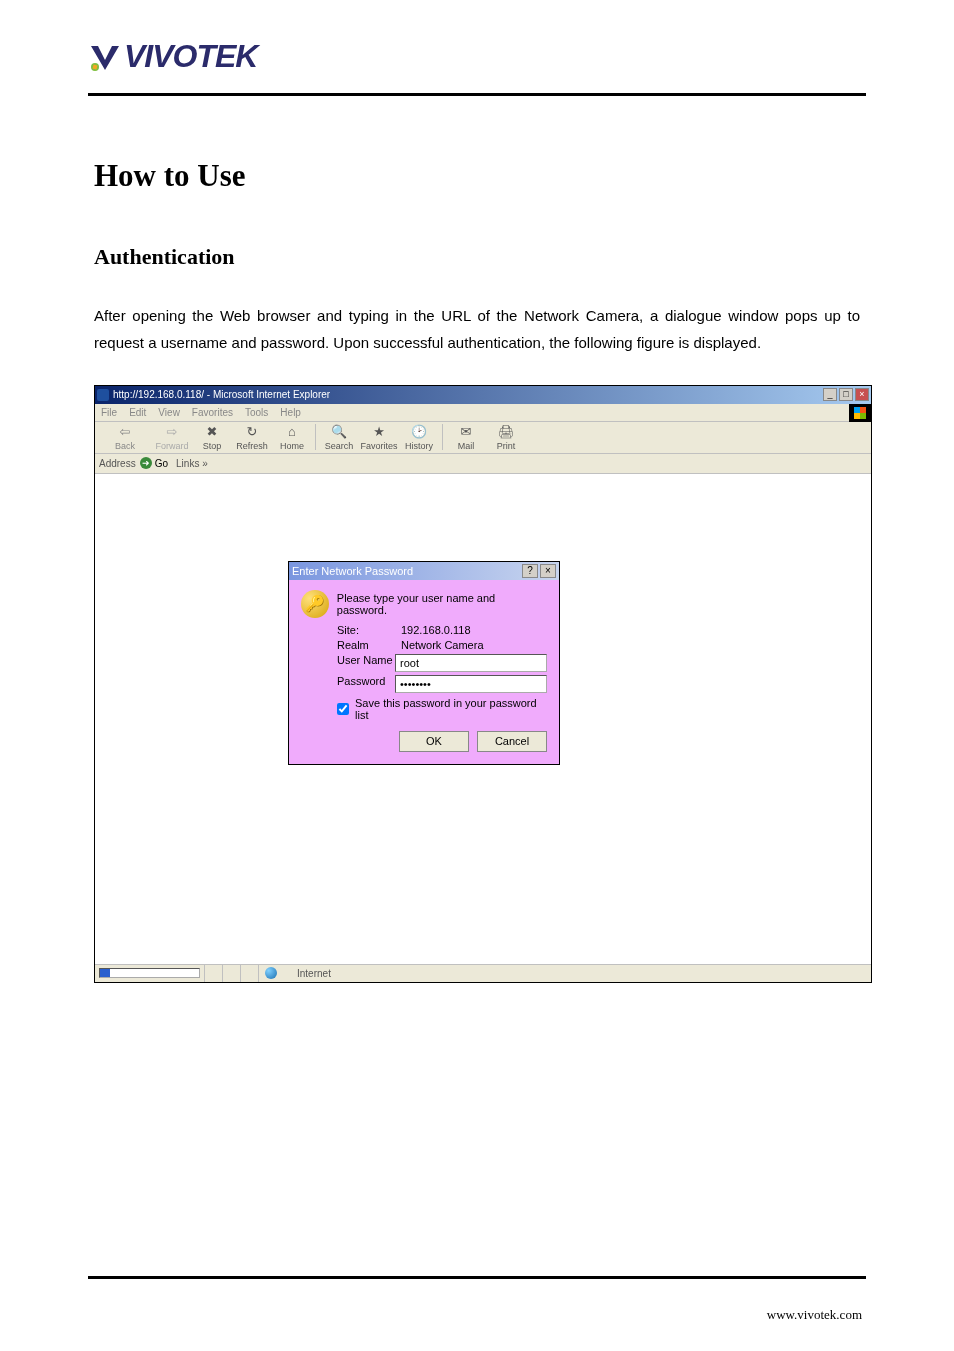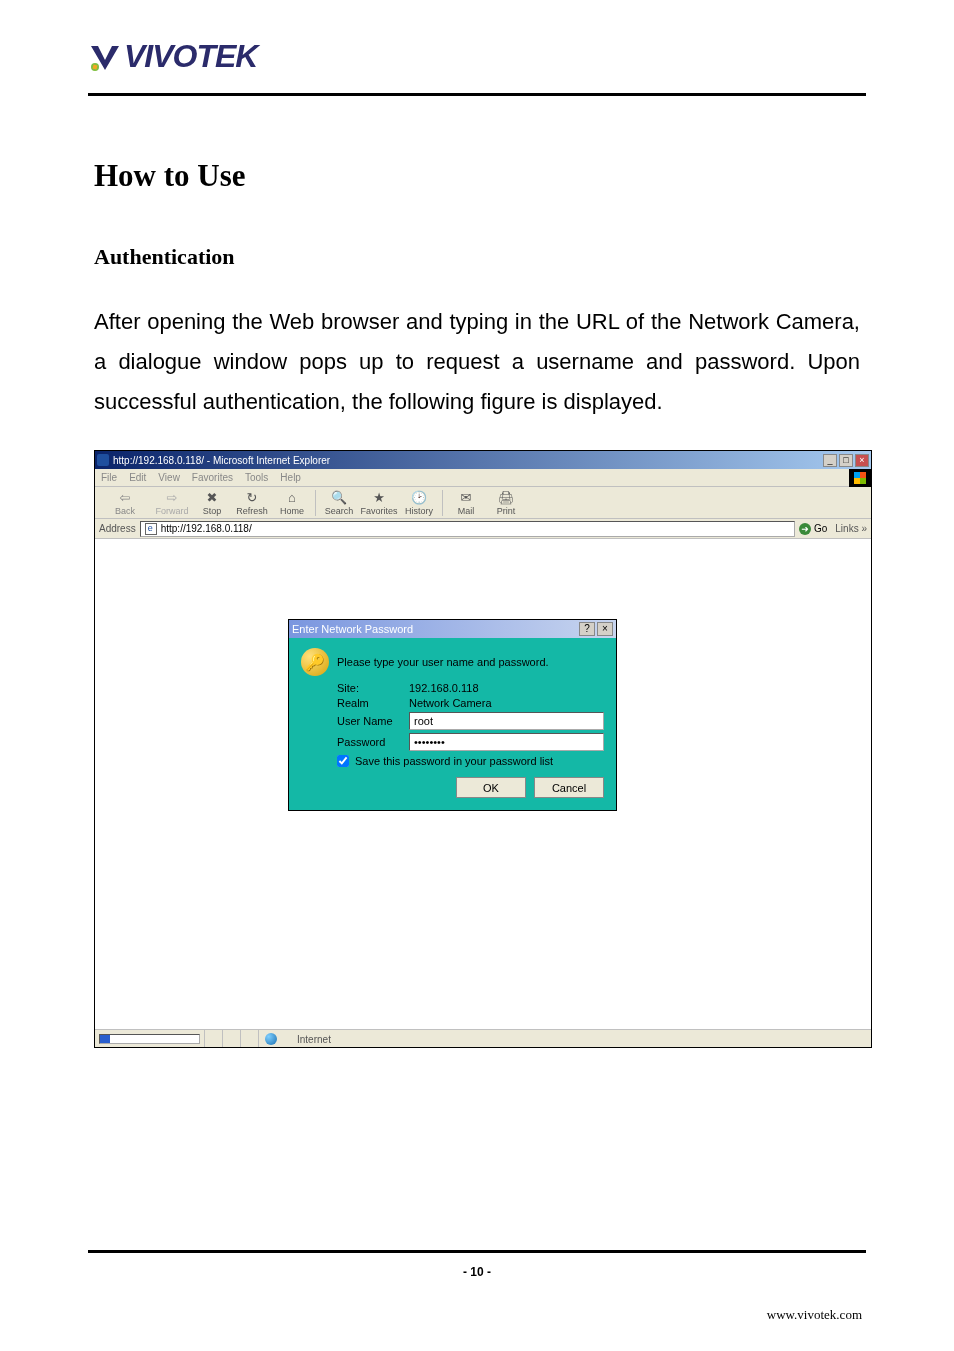--- a/index.html
+++ b/index.html
@@ -7,21 +7,21 @@
 
   .page-header { padding: 38px 0 0 88px; }
   .logo { display: flex; align-items: center; gap: 2px; }
   .logo-mark { width: 34px; height: 34px; position: relative; }
   .logo-text { font-family: Arial Black, Arial, sans-serif; font-size: 32px; font-weight: 900; font-style: italic; letter-spacing: -1px; color: #2b2b6b; }
   .header-rule { margin: 18px 88px 0 88px; border: none; border-top: 3px solid #000; }
 
   .content { padding: 62px 94px 0 94px; }
   h1 { font-family: Liberation Serif, serif; font-size: 31px; font-weight: bold; margin-bottom: 50px; }
   h2 { font-family: Liberation Serif, serif; font-size: 22px; font-weight: bold; margin-bottom: 32px; }
-  p.body { font-family: Verdana, Arial, sans-serif; font-size: 22px; line-height: 1.82; text-align: justify; margin-bottom: 28px; }
+  p.body { font-family: Verdana, Arial, sans-serif; font-size: 15px; line-height: 1.82; text-align: justify; margin-bottom: 28px; }
 
   
   .browser { margin: 2px auto 0 auto; width: 778px; border: 1px solid #000; background: #ece9d8; position: relative; }
   .browser-title { background: linear-gradient(90deg, #0a246a 0%, #a6caf0 100%); color: #fff; height: 18px; display: flex; align-items: center; padding: 0 2px; font-size: 10px; justify-content: space-between; }
   .browser-title .left { display: flex; align-items: center; gap: 4px; }
   .browser-title .ie-icon { width: 12px; height: 12px; background: #1e4f9e; border-radius: 2px; }
   .winbtns { display: flex; gap: 2px; }
   .winbtn { width: 14px; height: 13px; background: #d4d0c8; border: 1px solid #888; font-size: 9px; line-height: 10px; text-align: center; color: #000; }
   .winbtn.close { background: #c75050; color: #fff; }
 
@@ -43,29 +43,29 @@
   .addr-box { flex: 1; background: #fff; border: 1px inset #aaa; height: 16px; display: flex; align-items: center; padding: 0 4px; gap: 4px; }
   .addr-box .pg-icon { width: 12px; height: 12px; background: #fff; border: 1px solid #666; position: relative; }
   .addr-box .pg-icon:after { content:"e"; position:absolute; font-size:9px; left:2px; top:-1px; color:#1e4f9e; }
   .addr-go { display:flex; align-items:center; gap:3px; }
   .addr-go .go-icon { width:12px; height:12px; border-radius:50%; background:#3a8a3a; color:#fff; font-size:9px; display:flex; align-items:center; justify-content:center; }
   .addr-links { color:#555; margin-left:4px; }
 
   .browser-body { height: 490px; background: #fff; position: relative; }
 
   
-  .auth-dialog { position: absolute; left: 193px; top: 80px; width: 329px; border: 1px solid #000; background: #14b8a6; font-size: 11px; }
+  .auth-dialog { position: absolute; left: 193px; top: 87px; width: 272px; border: 1px solid #000; background: #f0abfc; font-size: 11px; }
   .dlg-title { background: linear-gradient(90deg, #7a96df 0%, #c8d5ef 100%); color: #fff; height: 18px; display: flex; align-items: center; justify-content: space-between; padding: 0 3px; font-size: 11px; }
   .dlg-title .dlg-btns { display:flex; gap:2px; }
   .dlg-title .dlg-btn { width:16px; height:14px; background:#d4d0c8; border:1px solid #888; color:#000; font-size:10px; line-height:12px; text-align:center; }
   .dlg-body { padding: 10px 12px 12px 12px; }
   .dlg-row { display: flex; align-items: center; gap: 8px; margin-bottom: 6px; }
   .dlg-icon { width: 28px; height: 28px; border-radius: 50%; background: radial-gradient(circle at 30% 30%, #ffe07a, #d6a30a); display:flex; align-items:center; justify-content:center; font-size:16px; }
   .dlg-fields { padding-left: 36px; }
-  .dlg-frow { display: flex; align-items: center; margin: 3px 0; gap: 8px; }
+  .dlg-frow { display: flex; margin: 3px 0; gap: 0; }
   .dlg-frow .lbl { width: 64px; }
   .dlg-frow .val { flex:1; }
   .dlg-input { flex:1; height: 18px; border: 1px inset #aaa; background: #fff; padding: 0 4px; font-size: 11px; }
   .dlg-check { display:flex; align-items:center; gap:6px; margin-top:4px; }
   .dlg-check input { width:12px; height:12px; }
   .dlg-buttons { display:flex; justify-content:flex-end; gap:8px; margin-top:10px; }
   .dlg-buttons button { width: 70px; height: 21px; font-size: 11px; background:#ece9d8; border:1px solid #888; }
 
   .browser-status { height: 18px; border-top: 1px solid #c0c0c0; display:flex; align-items:center; font-size:10px; color:#555; background:#ece9d8; }
   .status-left { flex:1; display:flex; align-items:center; gap:4px; padding:0 4px; border-right:1px solid #c0c0c0; }
@@ -169,24 +169,20 @@
           <div class="tb-icon">✉</div>
           <span>Mail</span>
         </div>
       <div class="tb-item narrow">
           <div class="tb-icon">🖨</div>
           <span>Print</span>
         </div>
     </div>
     <div class="browser-address">
       <span class="addr-label">Address</span>
-      <div class="addr-box">
-        <span class="pg-icon"></span>
-        <span>http://192.168.0.118/</span>
-      </div>
       <div class="addr-go">
         <span class="go-icon">➜</span>
         <span>Go</span>
       </div>
       <span class="addr-links">Links »</span>
     </div>
 
     <div class="browser-body">
 
       <div class="auth-dialog">
@@ -246,15 +242,14 @@
       <div class="status-zone">
         <span class="zone-icon"></span>
         <span>Internet</span>
       </div>
     </div>
   </div>
 </div>
 
 <div class="footer-area">
   <hr class="footer-rule">
-  <div class="page-number">- 10 -</div>
   <div class="footer-url">www.vivotek.com</div>
 </div>
 
 </body></html>

